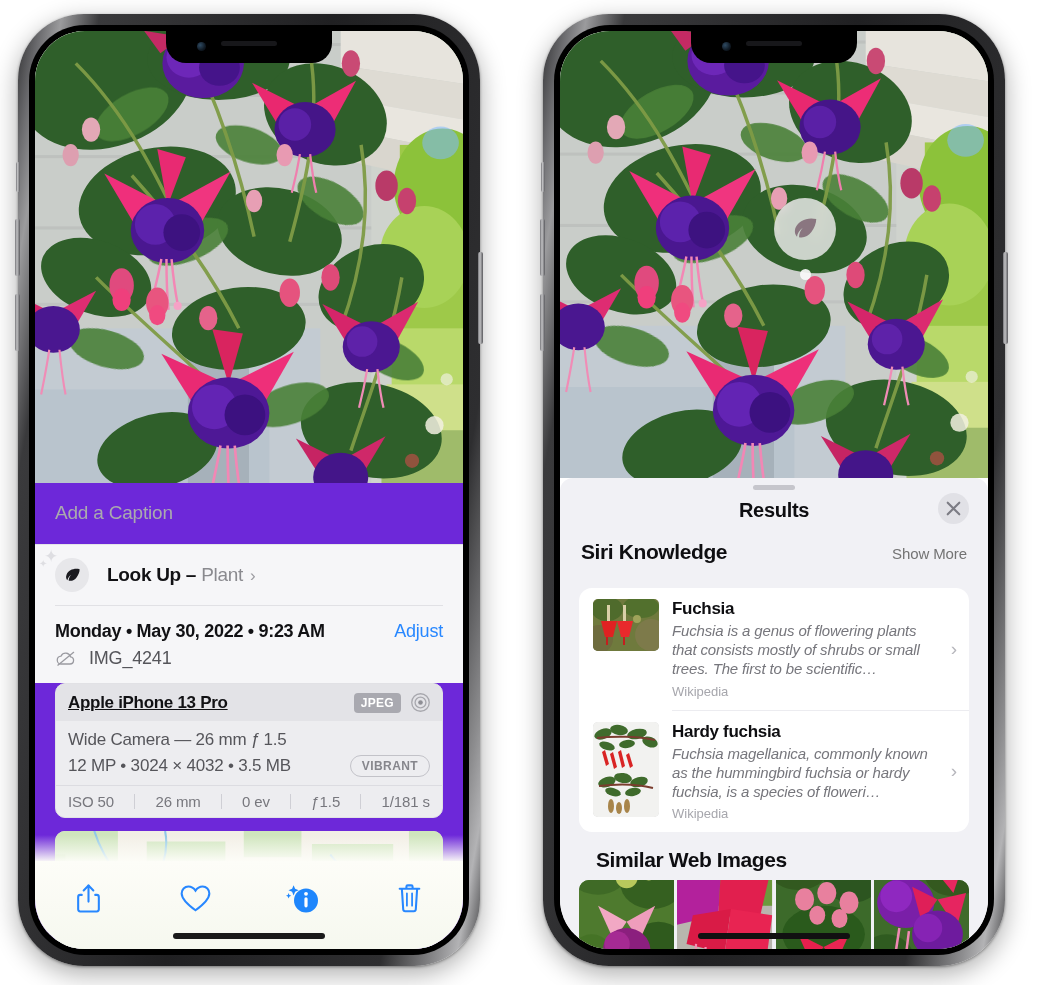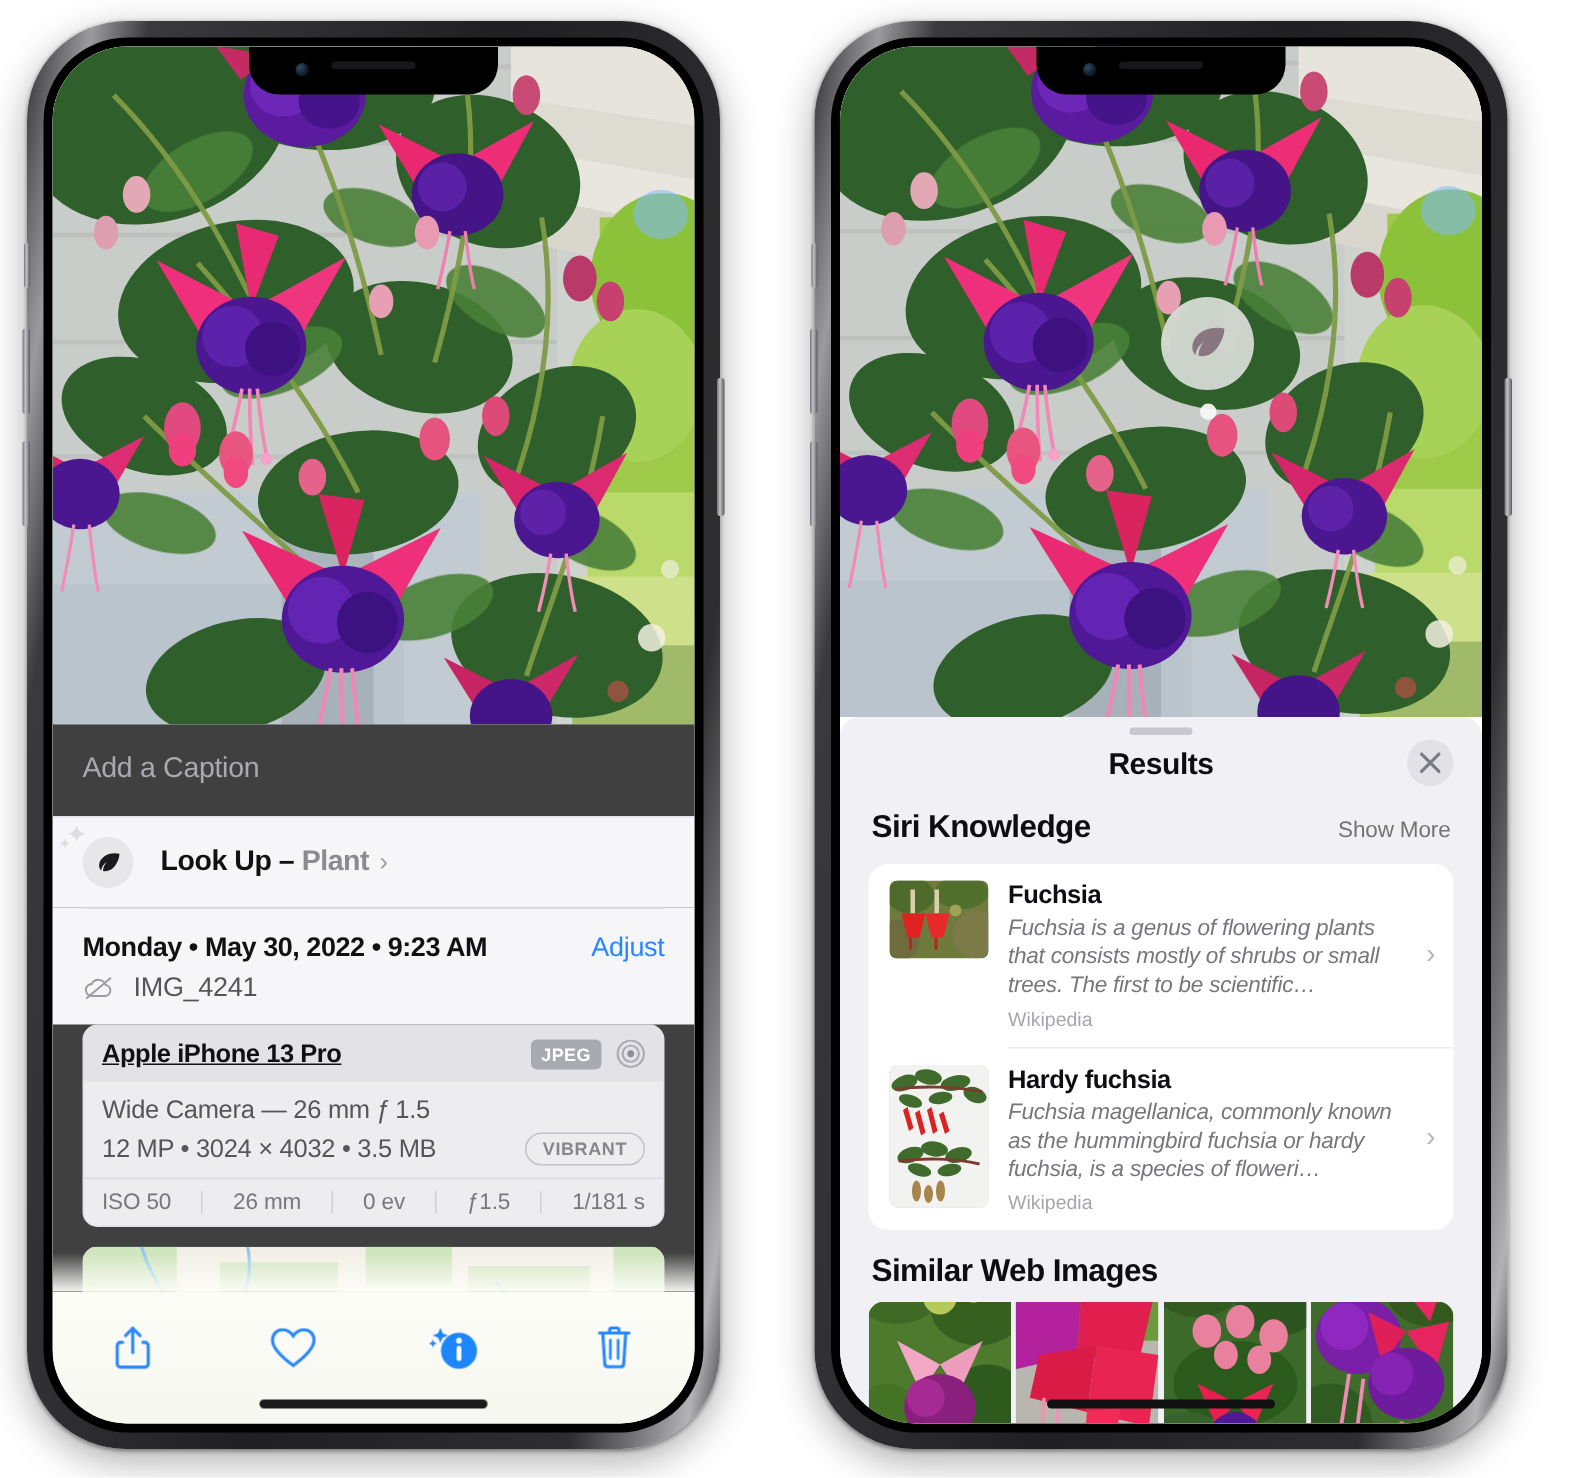--- a/index.html
+++ b/index.html
@@ -81,21 +81,21 @@
     overflow: hidden;
     background: #4e6e3c;
   }
   .photo.l { height: 452px; }
   .photo.r { height: 447px; }
   .photo svg { display:block; width: 100%; height: 100%; }
 
   
   .infosheet {
     position: absolute; left: 0; right: 0; top: 452px; bottom: 0;
-    background: #404040;
+    background: #6d28d9;
     display: flex; flex-direction: column;
   }
   .caption-row {
     padding: 19px 20px 20px 20px;
     font-size: 19px; color: #aaaaae;
     letter-spacing: -0.2px;
   }
   .lookup-block { background: #f6f6f8; border-top: 1px solid #e4e4e8; }
   .lookup-row {
     display: flex; align-items: center;
@@ -113,21 +113,21 @@
     position: absolute; color: #dedee2; font-size: 15px;
     line-height: 1;
   }
   .leaf-badge .spark.a { top: -10px; left: -11px; font-size: 17px; }
   .leaf-badge .spark.b { top: 1px; left: -16px; font-size: 10px; }
   .lookup-label {
     margin-left: 18px;
     font-size: 19px; font-weight: 700; color: #111114;
     letter-spacing: -0.3px;
   }
-  .lookup-label .sub { font-weight: 700; color: #8a8a8f; }
+  .lookup-label .sub { font-weight: 400; color: #8a8a8f; }
   .lookup-chev { margin-left: 7px; color: #9b9ba0; font-size: 17px; font-weight: 500; }
 
   .meta-block { background: #f6f6f8; padding: 0 20px 0 20px; }
   .meta-sep { height: 1px; background: #e1e1e5; margin: 0 0 0 0; }
   .meta-row1 {
     display: flex; align-items: baseline; justify-content: space-between;
     padding-top: 15px;
     gap: 28px;
   }
   .meta-date { font-size: 18px; font-weight: 700; color: #111114; letter-spacing: -0.3px; }
@@ -242,21 +242,21 @@
   .res-title { font-size: 20px; font-weight: 700; color: #0e0e11; letter-spacing: -0.3px; }
   .close-btn {
     position: absolute; right: 19px; top: 3px;
     width: 31px; height: 31px; border-radius: 50%;
     background: #e1e1e6;
     display: flex; align-items: center; justify-content: center;
   }
 
   .sec-head {
     display: flex; align-items: baseline; justify-content: space-between;
-    padding: 6px 21px 12px 21px;
+    padding: 6px 21px 24px 21px;
   }
   .sec-title { font-size: 21px; font-weight: 700; color: #0e0e11; letter-spacing: -0.4px; }
   .sec-more { font-size: 15px; color: #737373; letter-spacing: -0.1px; }
 
   .kcard {
     margin: 0 19px; background: #fff; border-radius: 13px; overflow: hidden;
   }
   .krow { display: flex; padding: 11px 12px 11px 14px; align-items: flex-start; }
   .kthumb { width: 66px; height: 52px; border-radius: 5px; overflow: hidden; flex: 0 0 auto; background:#d8d8d8; }
   .kthumb.tall { height: 95px; }
@@ -825,21 +825,21 @@
               </div>
               <div class="ktext">
                 <div class="ktitle">Hardy fuchsia</div>
                 <div class="kdesc">Fuchsia magellanica, commonly known as the hummingbird fuchsia or hardy fuchsia, is a species of floweri…</div>
                 <div class="ksrc">Wikipedia</div>
               </div>
               <div class="kchev">›</div>
             </div>
           </div>
 
-          <div class="sec-head" style="padding-top:16px;padding-bottom:8px;">
+          <div class="sec-head" style="padding-top:16px;padding-bottom:8px;margin-left:15px;">
             <div class="sec-title">Similar Web Images</div>
           </div>
 
           <div class="simg-grid">
             <div class="simg">
               <svg viewBox="0 0 60 96" preserveAspectRatio="xMidYMid slice">
                   <use href="#web1"></use>
                 </svg>
             </div>
             <div class="simg">

